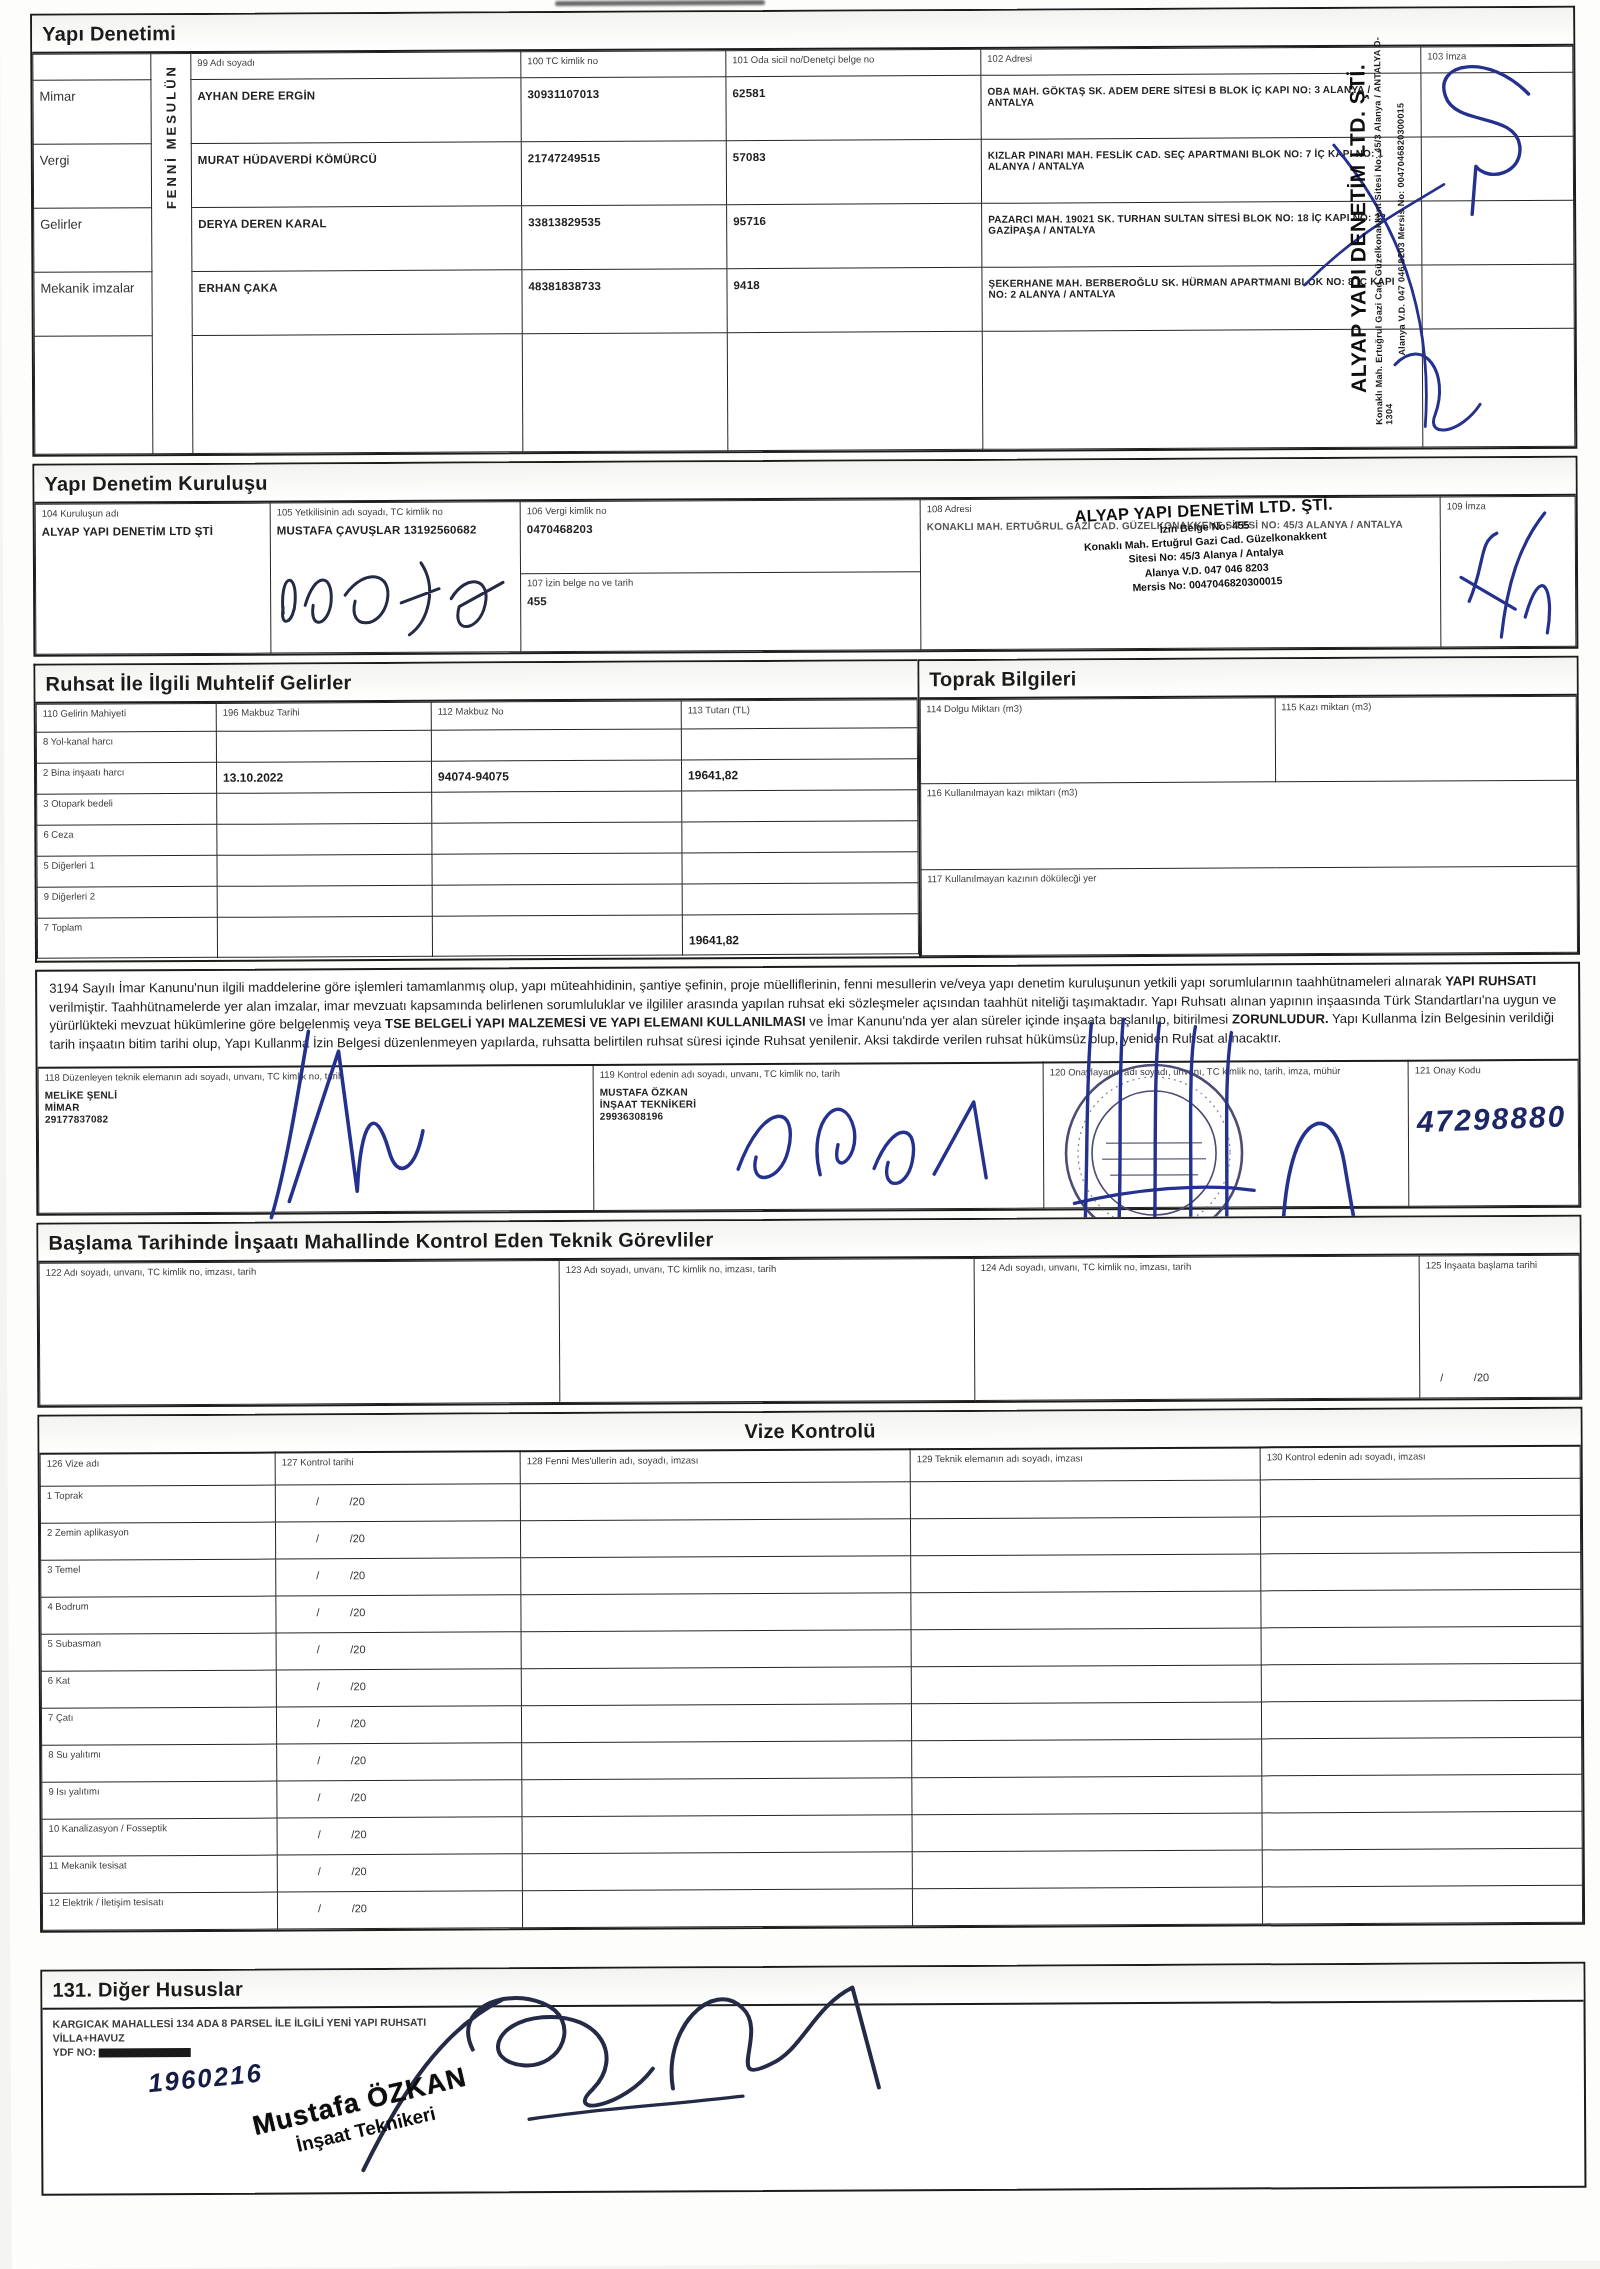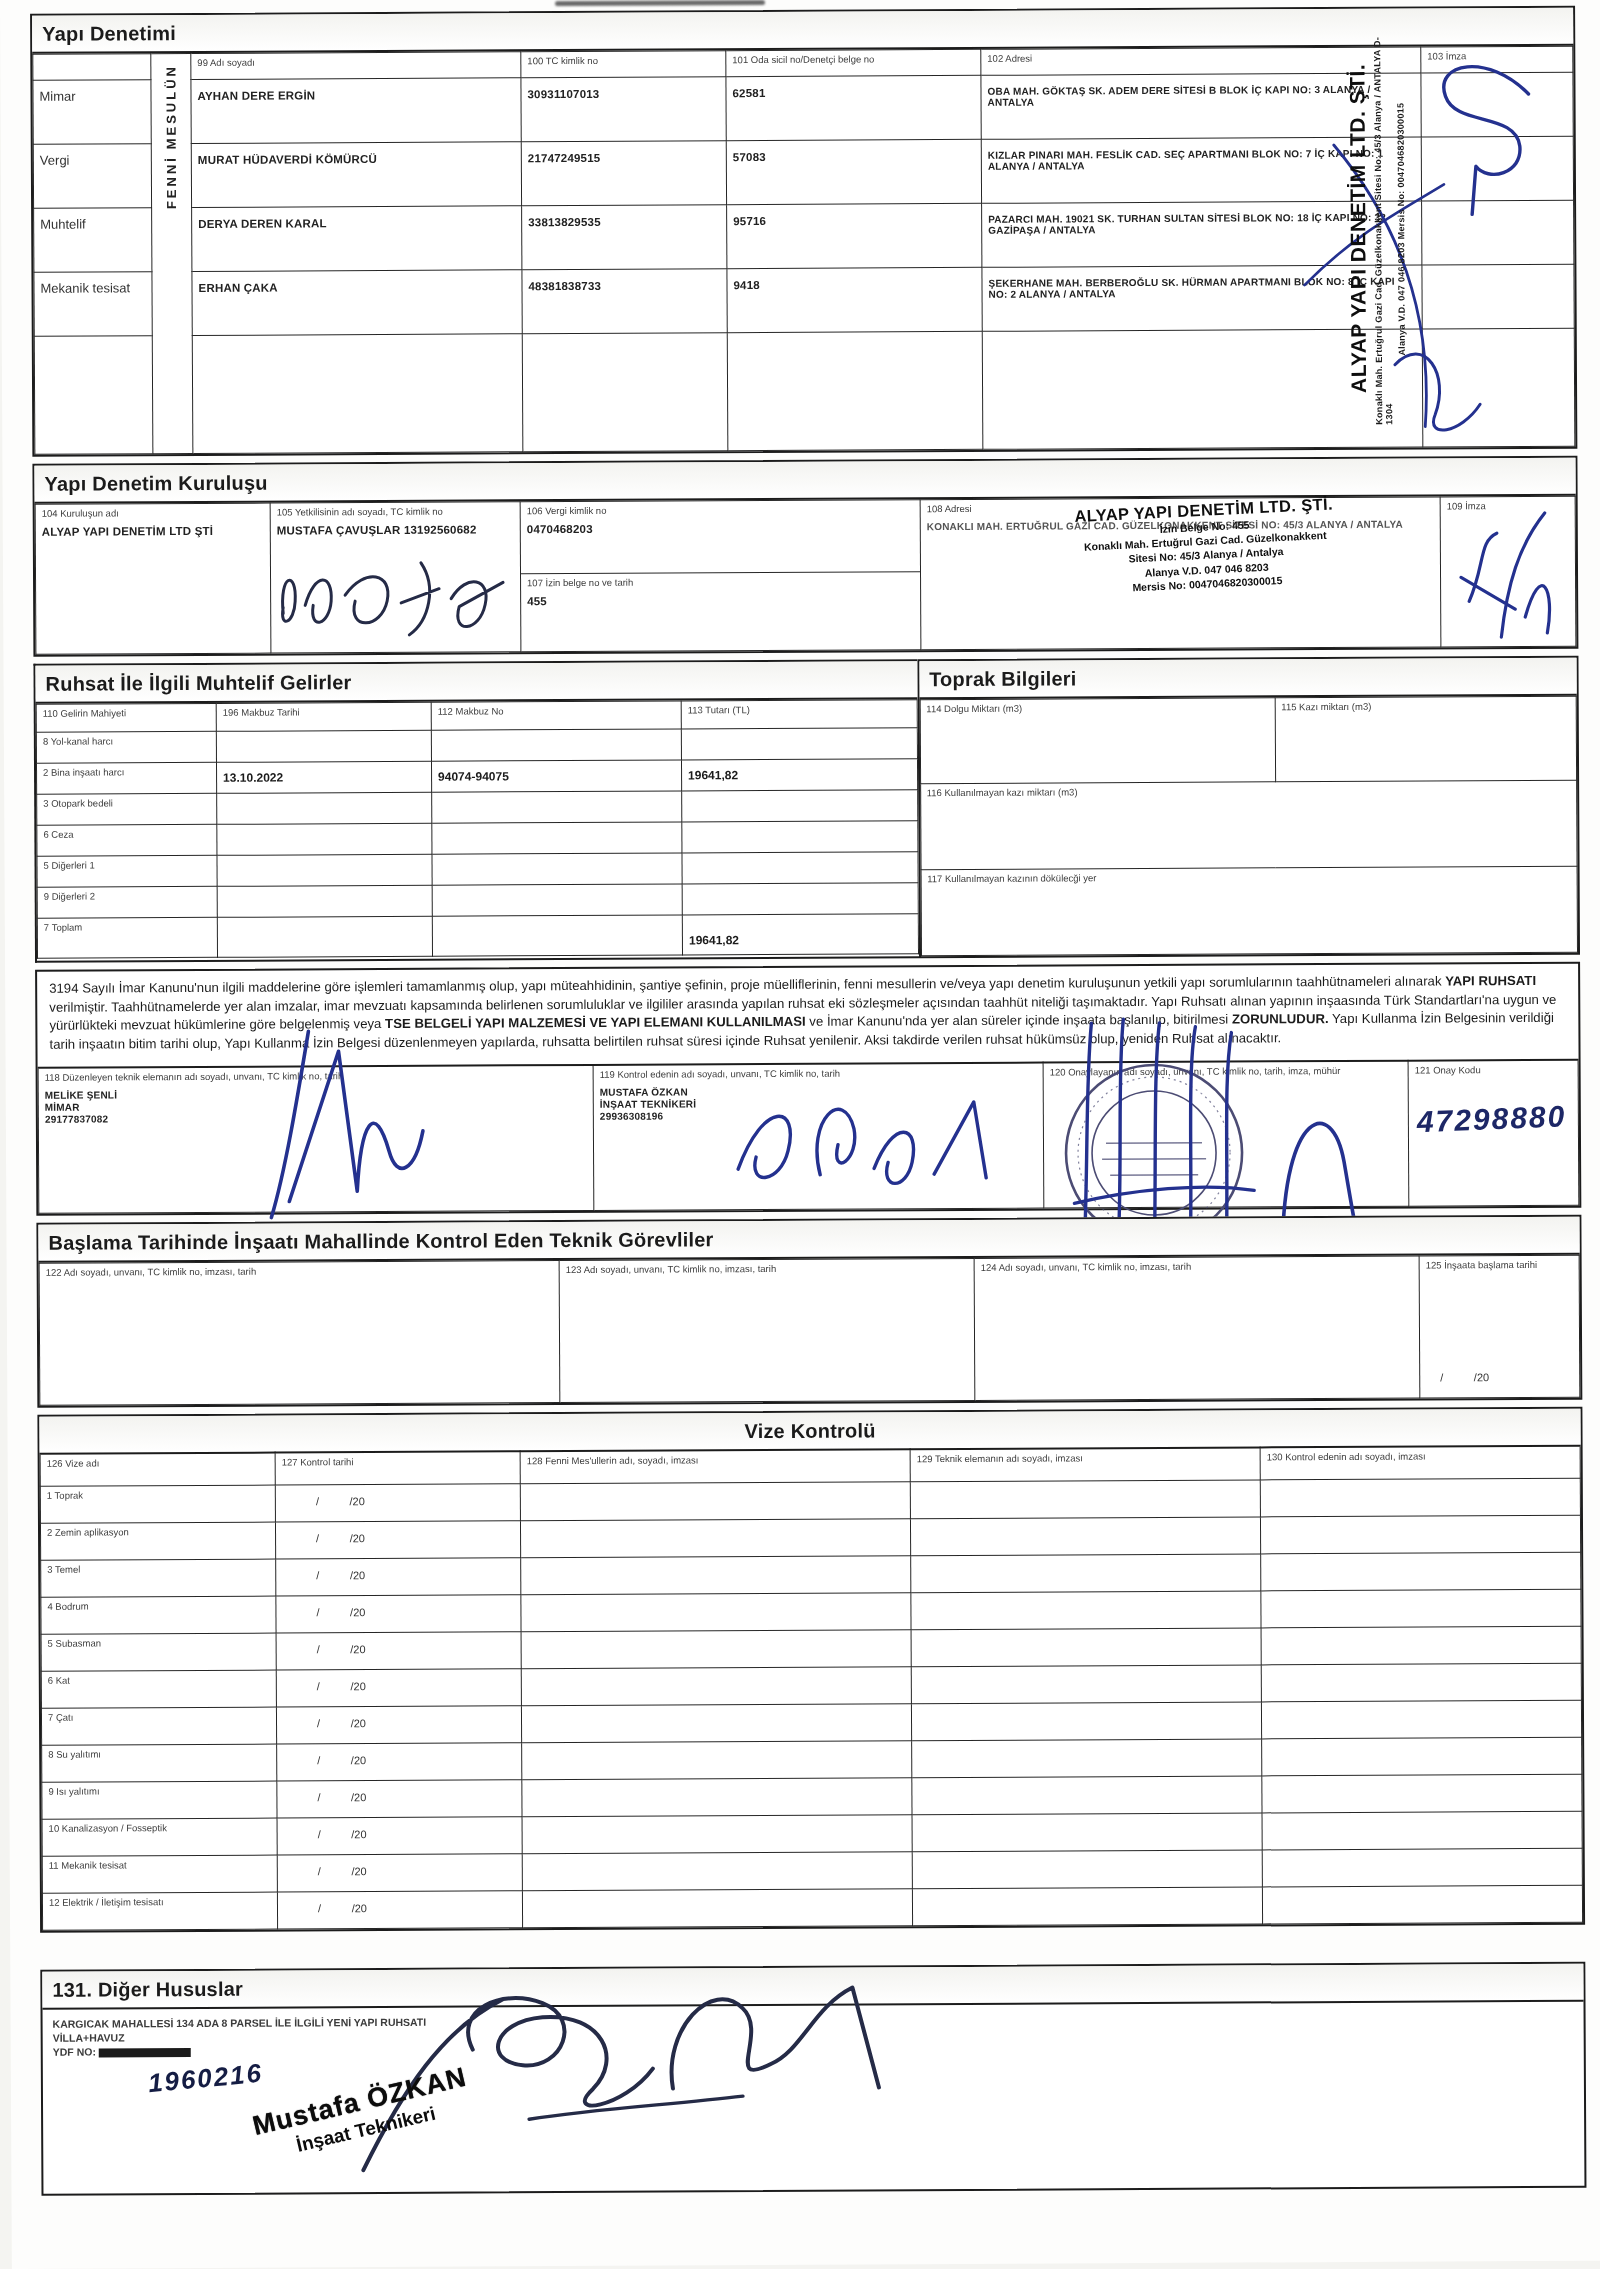--- a/index.html
+++ b/index.html
@@ -118,39 +118,39 @@
           <td>
                 <div class="val">57083</div>
               </td>
           <td>
                 <div class="val sm">KIZLAR PINARI MAH. FESLİK CAD. SEÇ APARTMANI BLOK NO: 7 İÇ KAPI NO: 1 ALANYA / ANTALYA</div>
               </td>
           <td></td>
         </tr>
         <tr style="height:64px">
           <td>
-                <div class="rowlabel">Muhtelif</div>
+                <div class="rowlabel">Gelirler</div>
               </td>
           <td>
                 <div class="val">DERYA DEREN KARAL</div>
               </td>
           <td>
                 <div class="val">33813829535</div>
               </td>
           <td>
                 <div class="val">95716</div>
               </td>
           <td>
                 <div class="val sm">PAZARCI MAH. 19021 SK. TURHAN SULTAN SİTESİ BLOK NO: 18 İÇ KAPI NO: 32 GAZİPAŞA / ANTALYA</div>
               </td>
           <td></td>
         </tr>
         <tr style="height:64px">
           <td>
-                <div class="rowlabel">Mekanik tesisat</div>
+                <div class="rowlabel">Mekanik imzalar</div>
               </td>
           <td>
                 <div class="val">ERHAN ÇAKA</div>
               </td>
           <td>
                 <div class="val">48381838733</div>
               </td>
           <td>
                 <div class="val">9418</div>
               </td>

